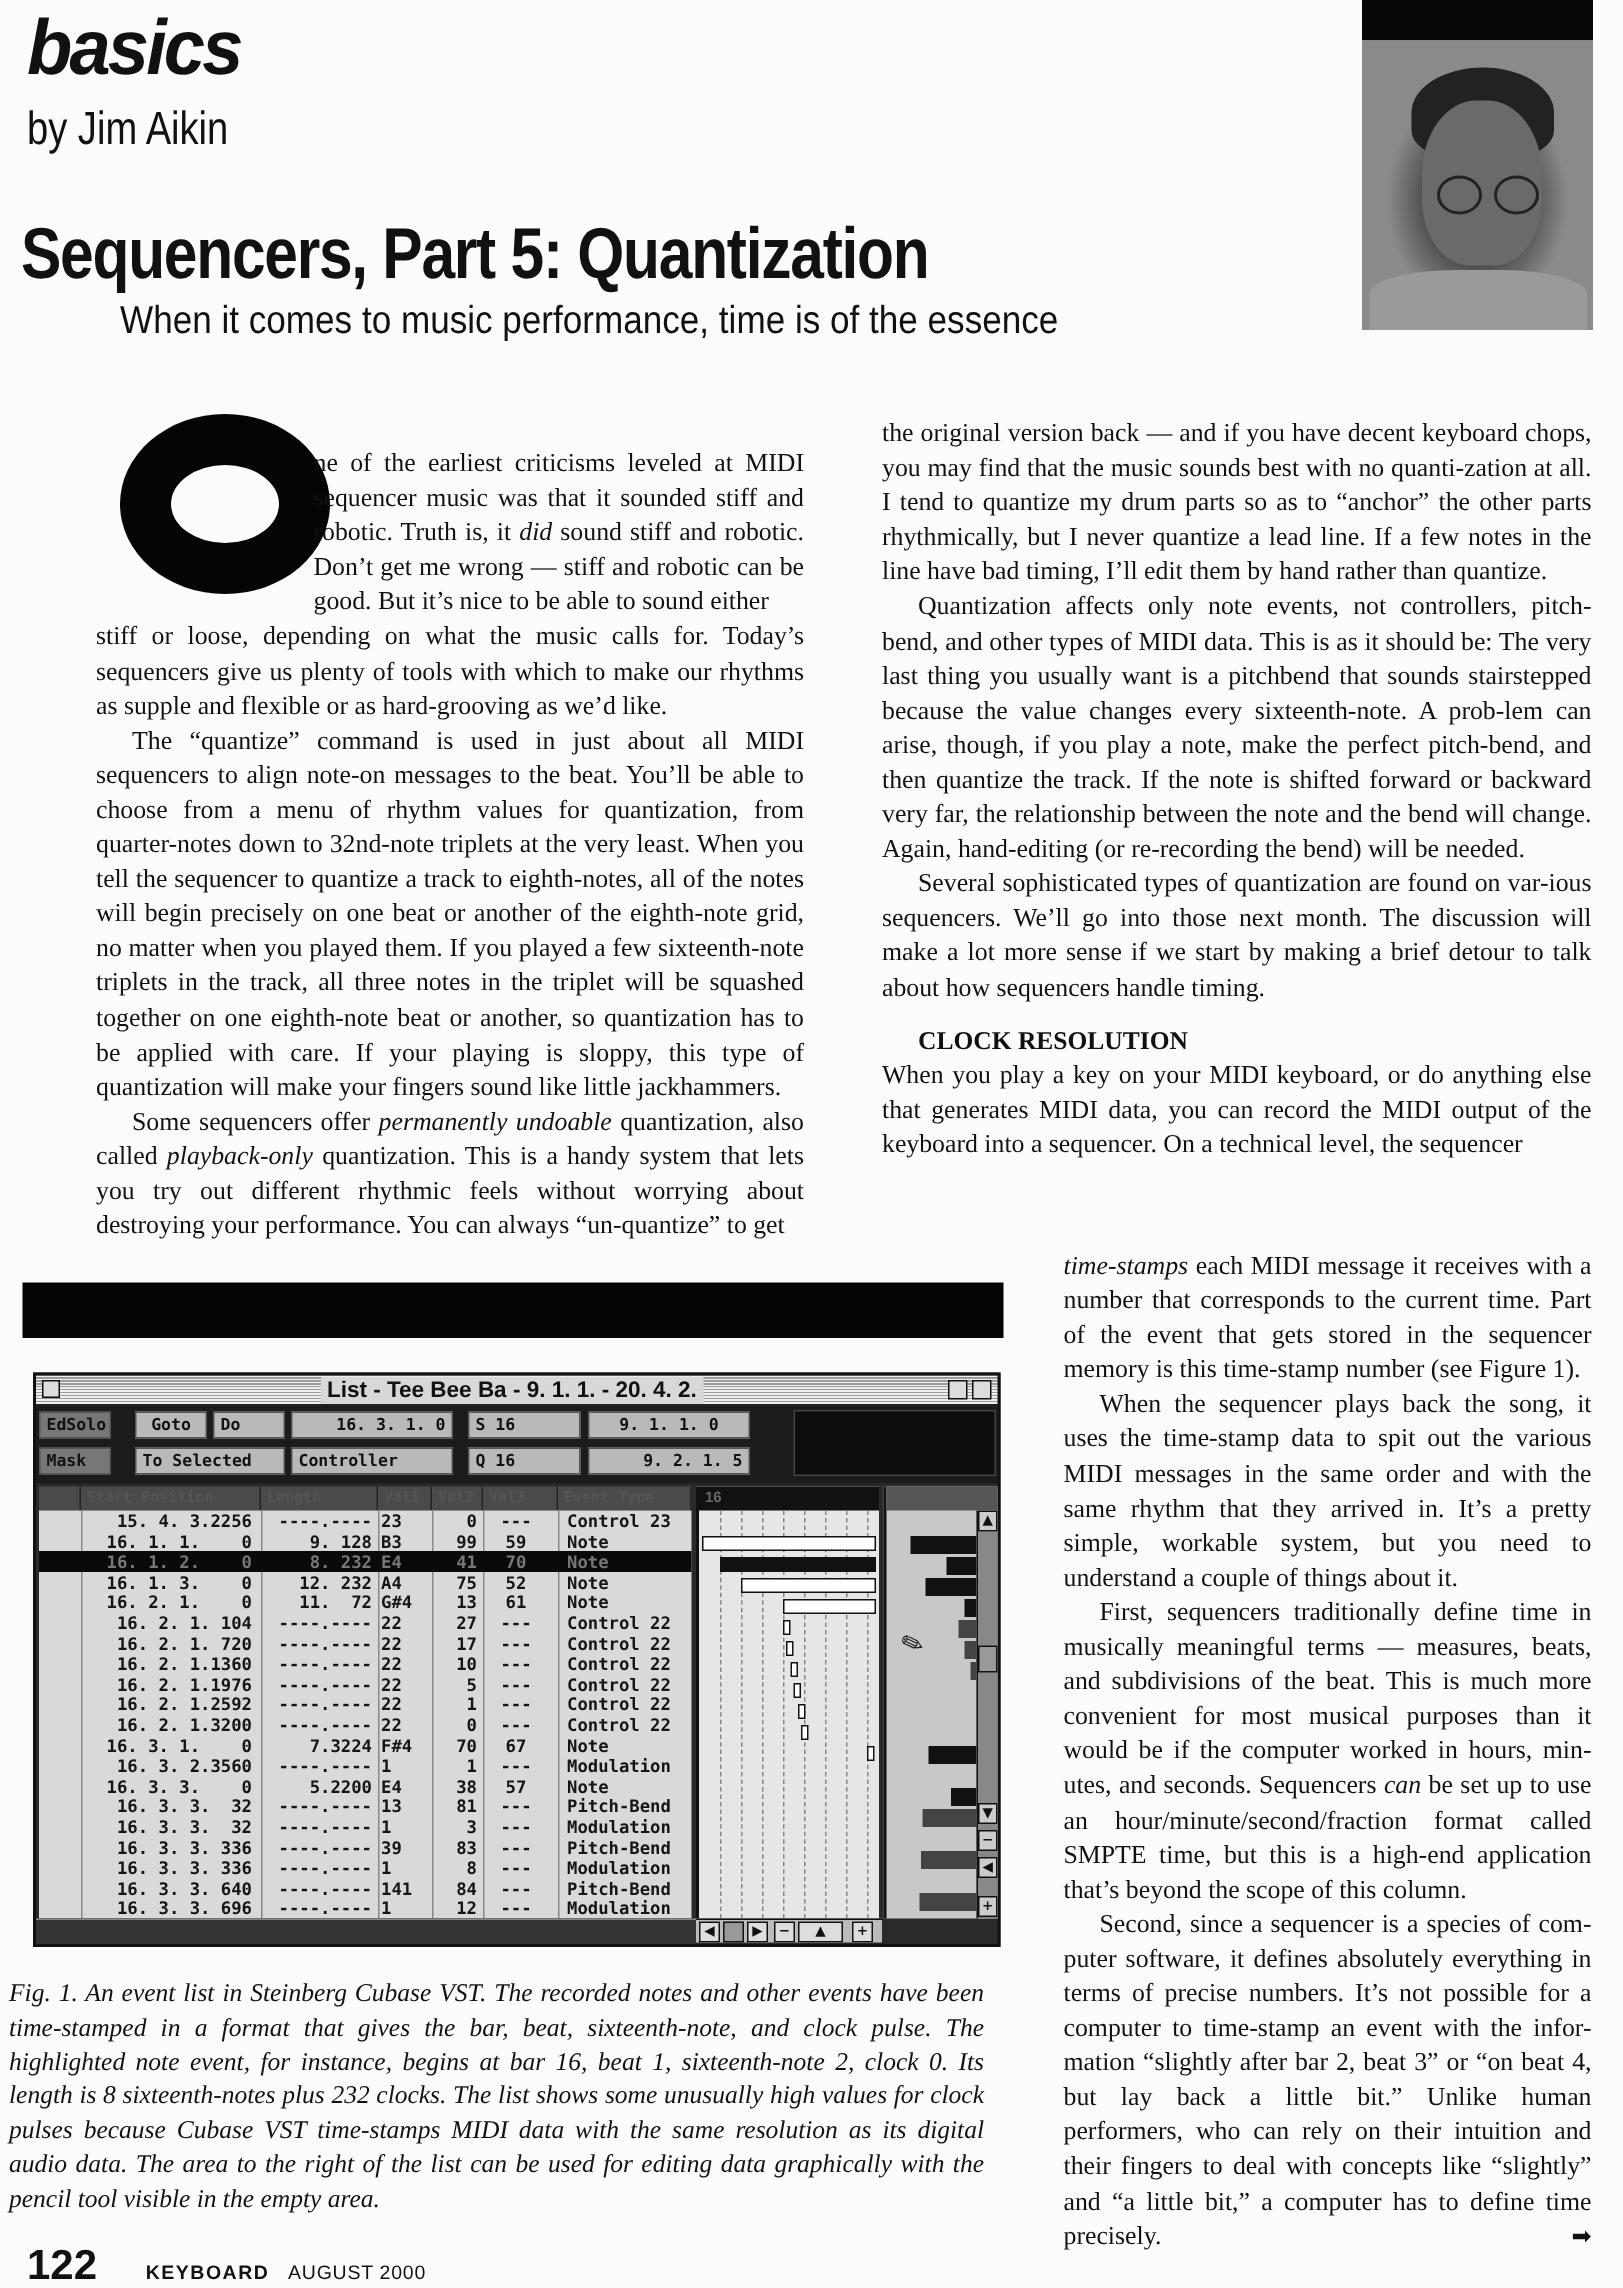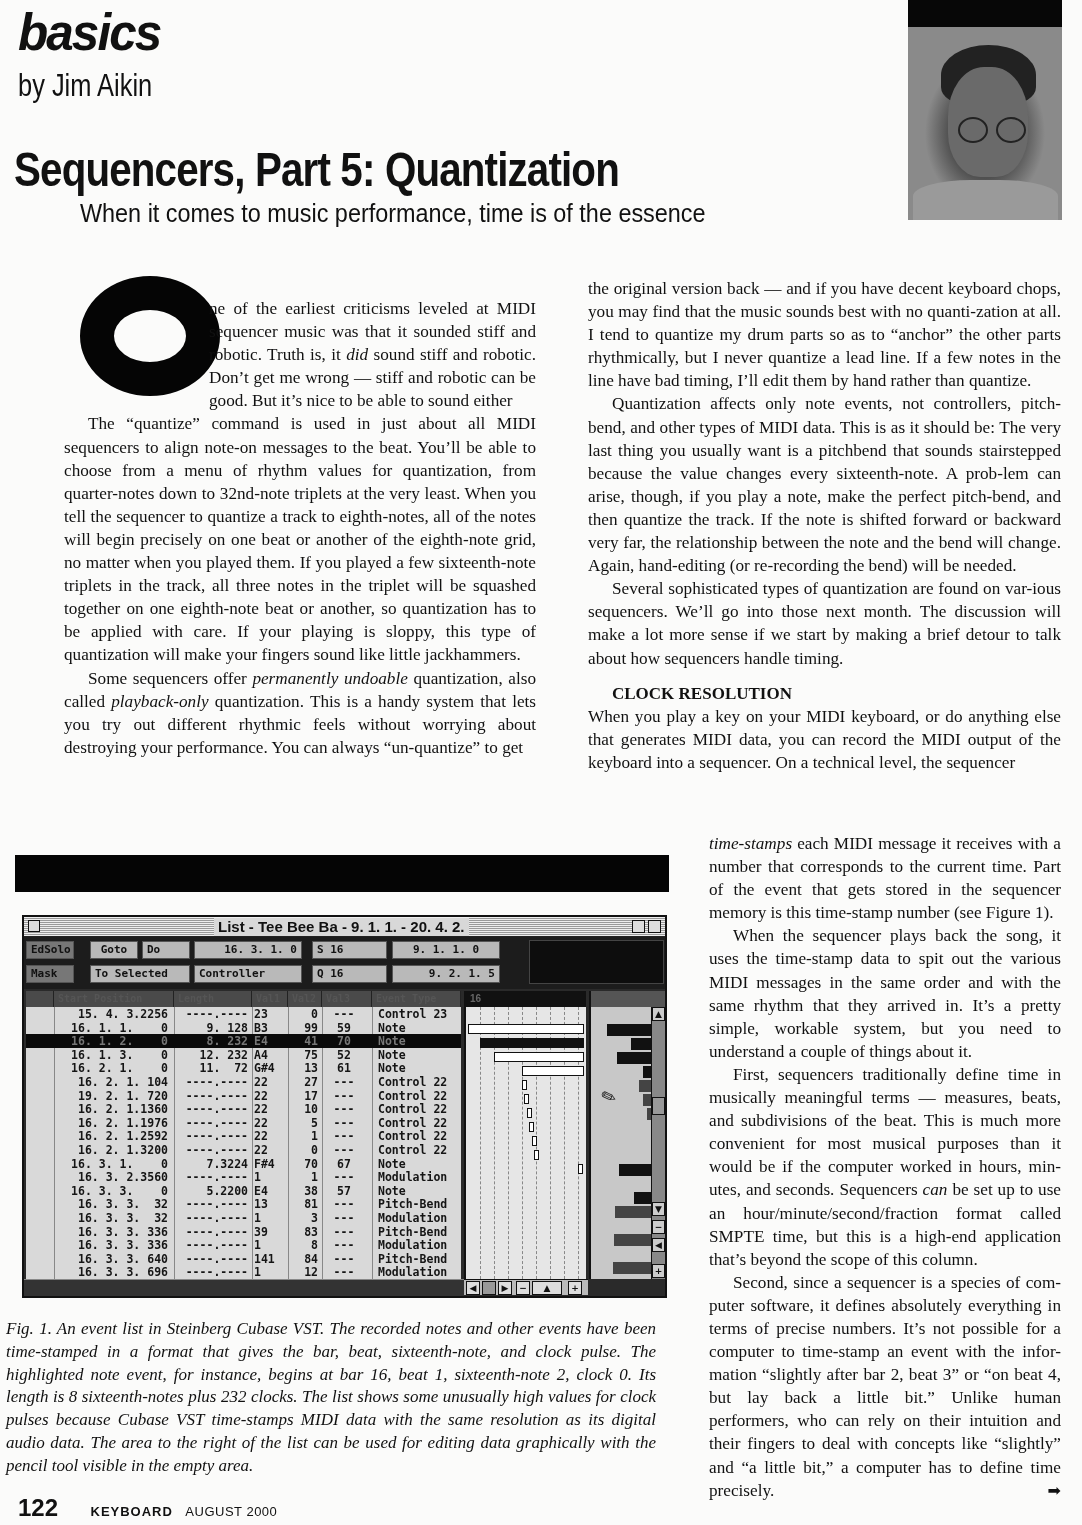--- a/index.html
+++ b/index.html
@@ -81,21 +81,21 @@
 
   .hscroll { position: absolute; left: 440px; top: 362px; width: 124px; height: 16px; background: #bbb; border-top: 1px solid #111; }
   .hscroll .btn { position: absolute; top: 1px; width: 14px; height: 14px; background: #ddd; border: 1px solid #111; font-size: 9px; line-height: 12px; text-align: center; font-family: "DejaVu Sans", sans-serif; }
   .bottombar { position: absolute; left: 0; top: 362px; width: 440px; height: 17px; background: #333; border-top: 1px solid #888; }
 
   .pencil { position: absolute; left: 10px; top: 95px; font-size: 18px; color: #222; transform: rotate(-20deg); font-family: "DejaVu Sans", sans-serif; }
 
   .caption { position: absolute; left: 6px; top: 1318px; width: 650px; font-size: 17px; line-height: 22.8px; font-style: italic; text-align: justify; }
 
   .footer { position: absolute; left: 18px; top: 1494px; font-family: "Liberation Sans", sans-serif; white-space: nowrap; }
-  .footer .pg { font-weight: bold; font-size: 24px; }
+  .footer .pg { font-weight: bold; font-size: 28px; }
   .footer .mag { font-weight: bold; font-size: 13px; letter-spacing: 1px; margin-left: 28px; }
   .footer .date { font-size: 13px; letter-spacing: 0.5px; margin-left: 8px; }
   .contarrow { font-family: "DejaVu Sans", sans-serif; font-size: 16px; float: right; }
 </style>
 </head>
 <body>
 
 <div class="kicker">basics</div>
 <div class="byline">by Jim Aikin</div>
 <div class="title">Sequencers, Part 5: Quantization</div>
@@ -113,20 +113,21 @@
 </div>
 
 <div class="dropcap">
     <span></span>
   </div>
 
 <div class="col col-left">
   <p class="noindent first">
     <span>ne of the earliest criticisms leveled at MIDI sequencer music was that it sounded stiff and robotic. Truth is, it <i>did</i> sound stiff and robotic. Don’t get me wrong — stiff and robotic can be good. But it’s nice to be able to sound either</span>
   </p>
+  <p class="noindent" style="margin-top:0;">stiff or loose, depending on what the music calls for. Today’s sequencers give us plenty of tools with which to make our rhythms as supple and flexible or as hard-grooving as we’d like.</p>
   <p>The “quantize” command is used in just about all MIDI sequencers to align note-on messages to the beat. You’ll be able to choose from a menu of rhythm values for quantization, from quarter-notes down to 32nd-note triplets at the very least. When you tell the sequencer to quantize a track to eighth-notes, all of the notes will begin precisely on one beat or another of the eighth-note grid, no matter when you played them. If you played a few sixteenth-note triplets in the track, all three notes in the triplet will be squashed together on one eighth-note beat or another, so quantization has to be applied with care. If your playing is sloppy, this type of quantization will make your fingers sound like little jackhammers.</p>
   <p>Some sequencers offer <i>permanently undoable</i> quantization, also called <i>playback-only</i> quantization. This is a handy system that lets you try out different rhythmic feels without worrying about destroying your performance. You can always “un-quantize” to get</p>
 </div>
 
 <div class="col col-right">
   <p class="noindent">the original version back — and if you have decent keyboard chops, you may find that the music sounds best with no quanti-zation at all. I tend to quantize my drum parts so as to “anchor” the other parts rhythmically, but I never quantize a lead line. If a few notes in the line have bad timing, I’ll edit them by hand rather than quantize.</p>
   <p>Quantization affects only note events, not controllers, pitch-bend, and other types of MIDI data. This is as it should be: The very last thing you usually want is a pitchbend that sounds stairstepped because the value changes every sixteenth-note. A prob-lem can arise, though, if you play a note, make the perfect pitch-bend, and then quantize the track. If the note is shifted forward or backward very far, the relationship between the note and the bend will change. Again, hand-editing (or re-recording the bend) will be needed.</p>
   <p>Several sophisticated types of quantization are found on var-ious sequencers. We’ll go into those next month. The discussion will make a lot more sense if we start by making a brief detour to talk about how sequencers handle timing.</p>
   <p class="head-sub">CLOCK RESOLUTION</p>
   <p class="noindent">When you play a key on your MIDI keyboard, or do anything else that generates MIDI data, you can record the MIDI output of the keyboard into a sequencer. On a technical level, the sequencer</p>
@@ -223,21 +224,21 @@
       </div>
       <div class="row" style="top: 68px;">
         <span class="c0">16. 2. 1. 104</span>
         <span class="c1">----.----</span>
         <span class="c2">22</span>
         <span class="c3">27</span>
         <span class="c4">---</span>
         <span class="c5">Control 22</span>
       </div>
       <div class="row" style="top: 81.6px;">
-        <span class="c0">19. 2. 1. 720</span>
+        <span class="c0">16. 2. 1. 720</span>
         <span class="c1">----.----</span>
         <span class="c2">22</span>
         <span class="c3">17</span>
         <span class="c4">---</span>
         <span class="c5">Control 22</span>
       </div>
       <div class="row" style="top: 95.2px;">
         <span class="c0">16. 2. 1.1360</span>
         <span class="c1">----.----</span>
         <span class="c2">22</span>

